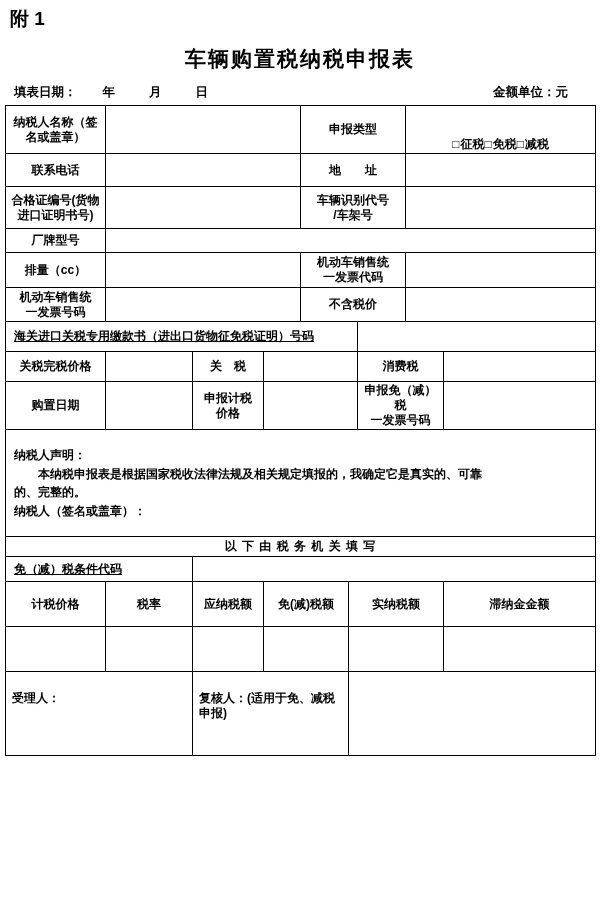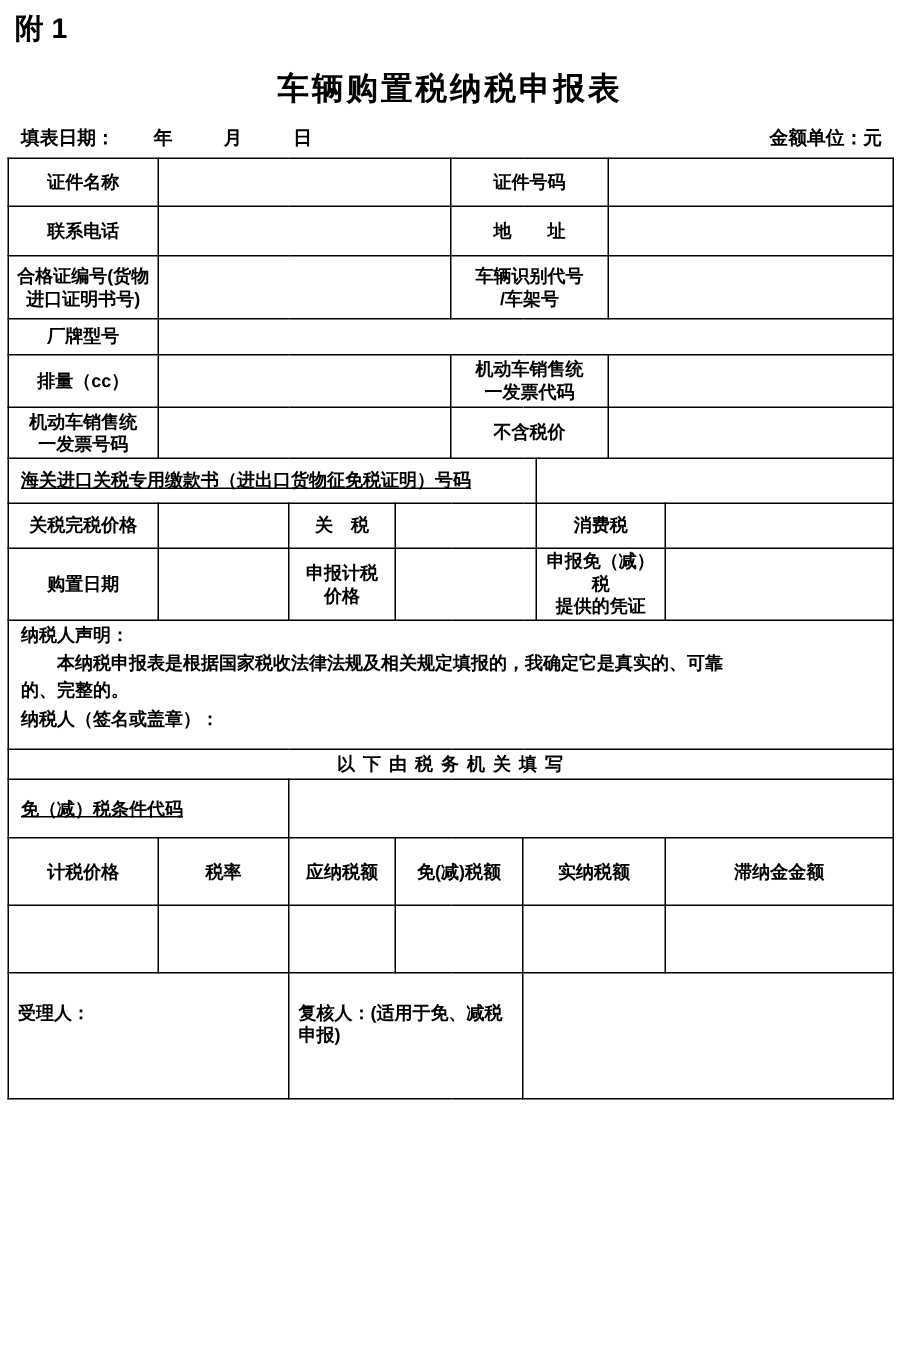--- a/index.html
+++ b/index.html
@@ -20,21 +20,21 @@
   .title {
     font-size: 21px;
     text-align: center;
     letter-spacing: 2px;
     margin: 13px 0 11px 0;
   }
   .meta {
     display: flex;
     align-items: center;
     font-size: 12.5px;
-    padding: 0 8px 4px 14px;
+    padding: 0 28px 4px 14px;
   }
   .ymd-first { margin-left: 26px; }
   .ymd { margin-left: 34px; }
   .unit { margin-left: auto; margin-right: 4px; }
 
   table.form {
     border-collapse: collapse;
     table-layout: fixed;
     width: 590px;
     margin-left: 5px;
@@ -45,28 +45,28 @@
     line-height: 1.25;
     text-align: center;
     vertical-align: middle;
     padding: 1px 3px;
     white-space: pre-line;
     overflow: hidden;
   }
   tr.h34 { height: 34px; } tr.h32 { height: 32px; } tr.h33 { height: 33px; }
   tr.h42 { height: 42px; } tr.h24 { height: 24px; } tr.h35 { height: 35px; }
   tr.h30 { height: 30px; } tr.h38 { height: 38px; } tr.h86 { height: 86px; }
-  tr.h92 { height: 92px; } tr.h20 { height: 20px; } tr.h25 { height: 39px; }
+  tr.h92 { height: 92px; } tr.h20 { height: 20px; } tr.h25 { height: 25px; }
   tr.h45 { height: 45px; } tr.h69 { height: 69px; }
 
   td.left { text-align: left; padding-left: 8px; text-decoration: underline; }
   td.decl {
     text-align: left;
     vertical-align: top;
-    padding: 0 8px;
+    padding: 16px 8px;
     line-height: 1.55;
   }
   td.sect { letter-spacing: 1px; }
   .cbgroup { display: inline-block; }
   .cbitem { display: inline; }
   .cb { margin-right: 1px; }
   td.footcell { vertical-align: top; text-align: left; padding: 4px 6px; }
   td.authority { vertical-align: middle; text-align: center; }
 </style>
 </head>
@@ -93,27 +93,32 @@
         <col style="width:71px">
       <col style="width:37px">
         <col style="width:48px">
         <col style="width:9px">
       <col style="width:48px">
         <col style="width:38px">
         <col style="width:152px">
     </colgroup>
 
     <tbody>
-
-    <tr class="h32">
-      <td>证件名称</td>
-      <td colspan="3"></td>
-      <td colspan="3">证件号码</td>
-      <td colspan="2"></td>
-    </tr>
+        <tr class="h34">
+      <td>纳税人名称（签
+名或盖章）</td>
+      <td colspan="3"></td>
+      <td colspan="3">申报类型</td>
+      <td colspan="2">
+        <span class="cbgroup">
+          <span class="cbitem"><span class="cb">□</span><span>征税</span></span><span class="cbitem"><span class="cb">□</span><span>免税</span></span><span class="cbitem"><span class="cb">□</span><span>减税</span></span>
+        </span>
+      </td>
+    </tr>
+
 
     <tr class="h33">
       <td>联系电话</td>
       <td colspan="3"></td>
       <td colspan="3">地　　址</td>
       <td colspan="2"></td>
     </tr>
 
     <tr class="h42">
       <td>合格证编号(货物
@@ -160,21 +165,21 @@
     </tr>
 
 
     <tr class="h38">
       <td>购置日期</td>
       <td></td>
       <td>申报计税
 价格</td>
       <td colspan="3"></td>
       <td colspan="2">申报免（减）税
-提供的凭证</td>
+一发票号码</td>
       <td></td>
     </tr>
 
 
     <tr class="h86">
       <td colspan="9" class="decl">纳税人声明：
 　　本纳税申报表是根据国家税收法律法规及相关规定填报的，我确定它是真实的、可靠
 的、完整的。
 纳税人（签名或盖章）：</td>
     </tr>

